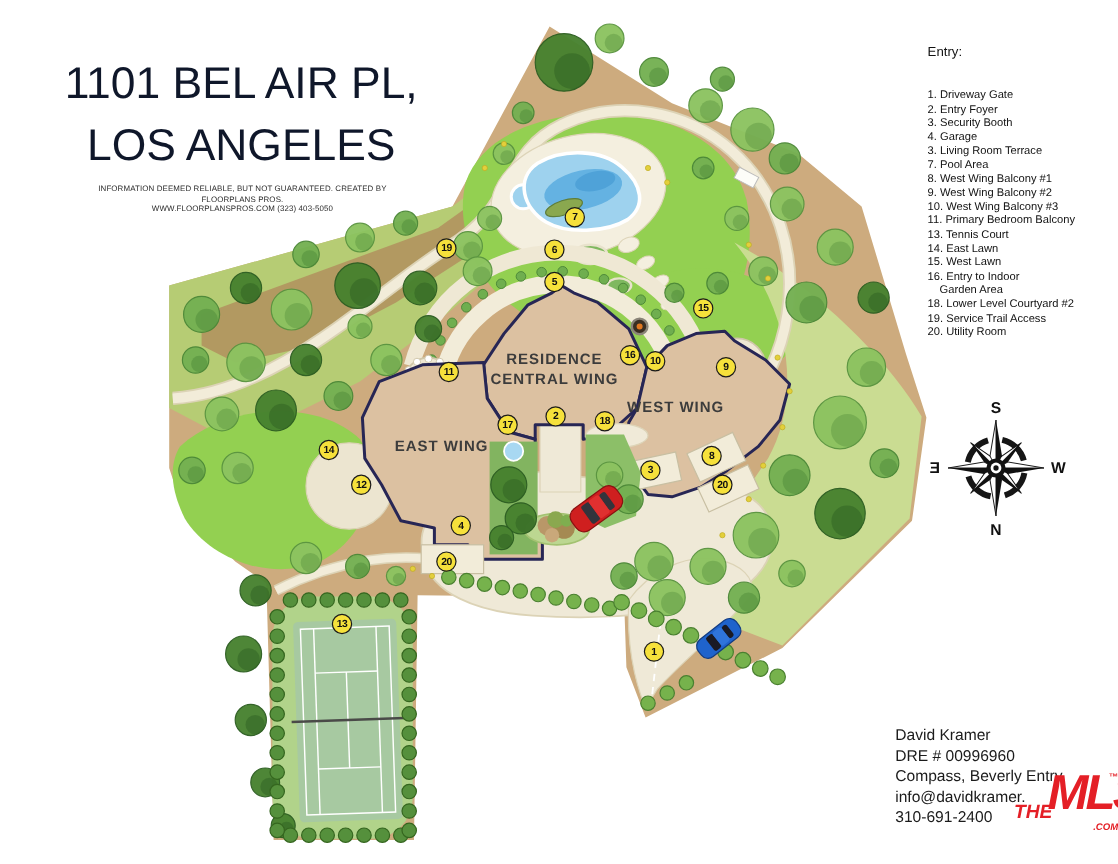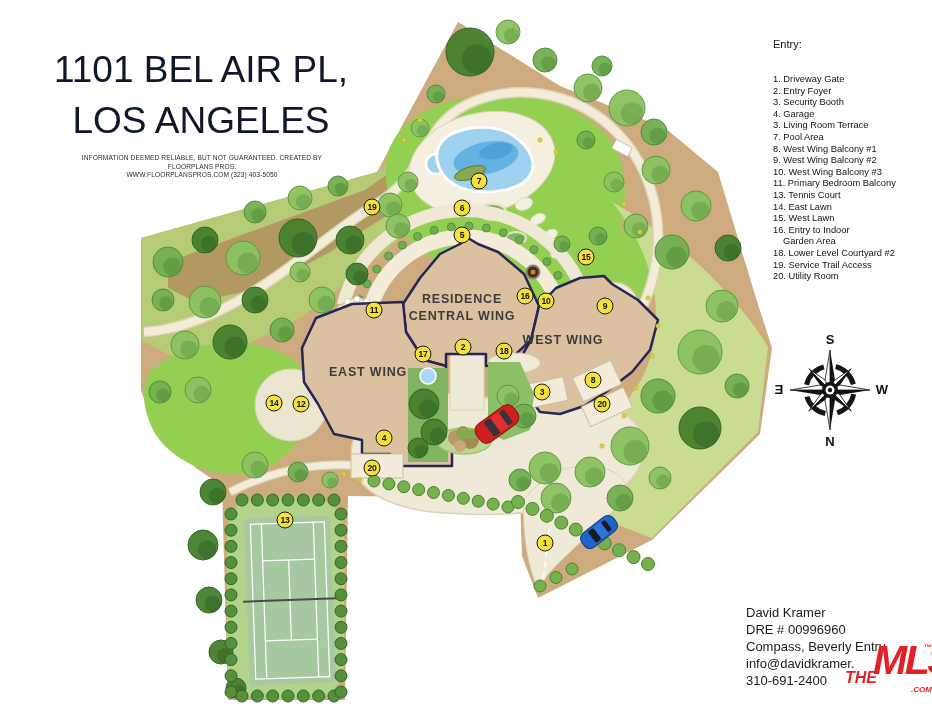--- a/index.html
+++ b/index.html
@@ -516,21 +516,21 @@
       <div class="marker" style="left: 384px; top: 438px;">4</div>
       <div class="marker" style="left: 462px; top: 235px;">5</div>
       <div class="marker" style="left: 462px; top: 208px;">6</div>
       <div class="marker" style="left: 479px; top: 181px;">7</div>
       <div class="marker" style="left: 593px; top: 380px;">8</div>
       <div class="marker" style="left: 605px; top: 306px;">9</div>
       <div class="marker" style="left: 546px; top: 301px;">10</div>
       <div class="marker" style="left: 355px; top: 310px; margin-left: 19px;">11</div>
       <div class="marker" style="left: 301px; top: 404px;">12</div>
       <div class="marker" style="left: 285px; top: 520px;">13</div>
-      <div class="marker" style="left: 274px; top: 375px; margin-top: 28px;">14</div>
+      <div class="marker" style="left: 274px; top: 375px;">14</div>
       <div class="marker" style="left: 586px; top: 257px;">15</div>
       <div class="marker" style="left: 525px; top: 296px;">16</div>
       <div class="marker" style="left: 423px; top: 354px; text-align: center;">17</div>
       <div class="marker" style="left: 504px; top: 351px;">18</div>
       <div class="marker" style="left: 372px; top: 207px; text-align: center;">19</div>
       <div class="marker" style="left: 602px; top: 404px;">20</div>
       <div class="marker" style="left: 372px; top: 468px;">20</div>
     </div>
 
   <svg class="compass" width="120" height="120" viewBox="0 0 120 120">

